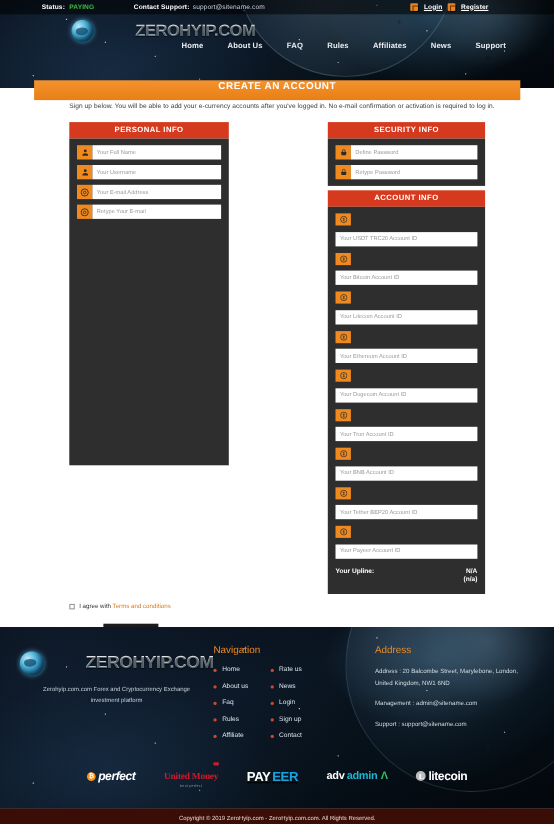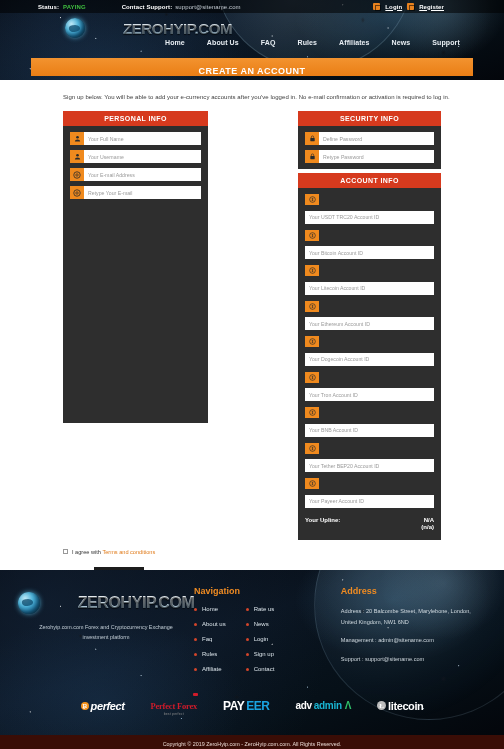--- a/index.html
+++ b/index.html
@@ -121,24 +121,24 @@
     display:flex; gap:22px; align-items:center;
   }
   .navbar a {
     font-size: 7px; color:#e8eef3; font-weight:bold;
     text-decoration:none; letter-spacing:.1px; white-space:nowrap;
   }
 
   
   .banner-zone { position:relative; z-index:3; height: 22px; }
   .banner {
-    position:absolute; left:31px; right:31px; top:0;
+    position:absolute; left:31px; right:31px; top:15px;
     height: 18px;
     background: linear-gradient(180deg,#f3932f 0%,#ea7e15 100%);
-    display:flex; align-items:flex-end; justify-content:center;
+    display:flex; align-items:flex-start; justify-content:center;
   }
   .banner h1 {
     font-size: 9px; color:#ffffff; font-weight:bold; letter-spacing:.5px;
   }
 
   
   .content {
     background:#ffffff;
     position:relative; z-index:2;
     padding-top: 14px;
@@ -220,21 +220,21 @@
   .f-col-brand { width: 168px; text-align:center; padding-top: 6px; }
   .f-logo { display:flex; align-items:center; justify-content:center; gap:3px; }
   .f-logo .logo-globe { width:22px; height:22px; }
   .f-logo .logo-text { font-size:16px; }
   .f-tagline {
     margin-top:8px; font-size:5.4px; color:#c3ced6; line-height:1.9; padding: 0 8px;
   }
   .f-col-nav { width: 160px; padding-left: 4px; }
   .f-col-addr { width: 150px; }
   .f-title {
-    font-size:9px; color:#ef8b22; font-weight:bold; margin-bottom:10px;
+    font-size:9px; color:#ef8b22; font-weight:normal; margin-bottom:10px;
   }
   .f-nav-cols { display:flex; gap: 20px; }
   .f-nav-cols ul { list-style:none; }
   .f-nav-cols li { display:flex; align-items:center; gap:5px; margin-bottom:9px; }
   .f-dot { width:3px; height:3px; background:#d4452a; border-radius:50%; flex:none; }
   .f-nav-cols a { font-size:6px; color:#d9e2e8; text-decoration:none; white-space:nowrap; }
   .f-addr-line { font-size:5.6px; color:#cfd8de; line-height:2.0; }
   .f-addr-gap { height:7px; }
 
   .paylogos {
@@ -246,21 +246,21 @@
   .pl-bitcoin-mark {
     width:8px;height:8px;border-radius:50%;
     background:#f7931a; color:#fff; font-size:6px; font-weight:bold;
     display:flex;align-items:center;justify-content:center;
   }
   .pl-bitcoin-txt { font-size:11px; font-weight:bold; color:#ffffff; font-style:italic; letter-spacing:-.4px;}
   .pl-pm { position:relative; }
   .pl-pm-txt { font-size:8.5px; font-weight:bold; color:#d01b2a; font-family:"Liberation Serif", serif; letter-spacing:-.2px; }
   .pl-pm-sub { font-size:3.4px; color:#8b8b8b; text-align:center; margin-top:-1px; letter-spacing:.2px;}
   .pl-pm-dot { position:absolute; right:-1px; top:-2px; width:5px;height:3px;background:#d01b2a;border-radius:1px;}
-  .pl-payeer { font-size:12px; font-weight:bold; letter-spacing:-.5px; }
+  .pl-payeer { font-size:12px; font-weight:bold; letter-spacing:-.5px;text-decoration:underline; }
   .pl-payeer .w { color:#ffffff; }
   .pl-payeer .b { color:#1aa3e0; }
   .pl-adv { font-size:10px; font-weight:bold; letter-spacing:-.3px; }
   .pl-adv .adv { color:#ffffff; }
   .pl-adv .cash { color:#19b5d2; }
   .pl-adv .arr { color:#2fbf6a; margin-left:1px; }
   .pl-ltc { display:flex; align-items:center; gap:2px; }
   .pl-ltc-mark {
     width:9px;height:9px;border-radius:50%;
     background:#bcbcbc; color:#fff; font-size:7px; font-weight:bold;
@@ -606,21 +606,21 @@
   </div>
 
   <div class="paylogos">
     <div class="pl">
       <span class="pl-bitcoin-mark">₿</span>
       <span class="pl-bitcoin-txt">perfect</span>
     </div>
     <div class="pl pl-pm">
       <span class="pl-pm-dot"></span>
       <span>
-        <span class="pl-pm-txt">Perfect Forex</span>
+        <span class="pl-pm-txt">United Money</span>
         <div class="pl-pm-sub">best perfect</div>
       </span>
     </div>
     <div class="pl pl-payeer">
       <span class="w">PAY</span>
         <span class="b">EER</span>
     </div>
     <div class="pl pl-adv">
       <span class="adv">adv</span>
         <span class="cash">admin</span>

